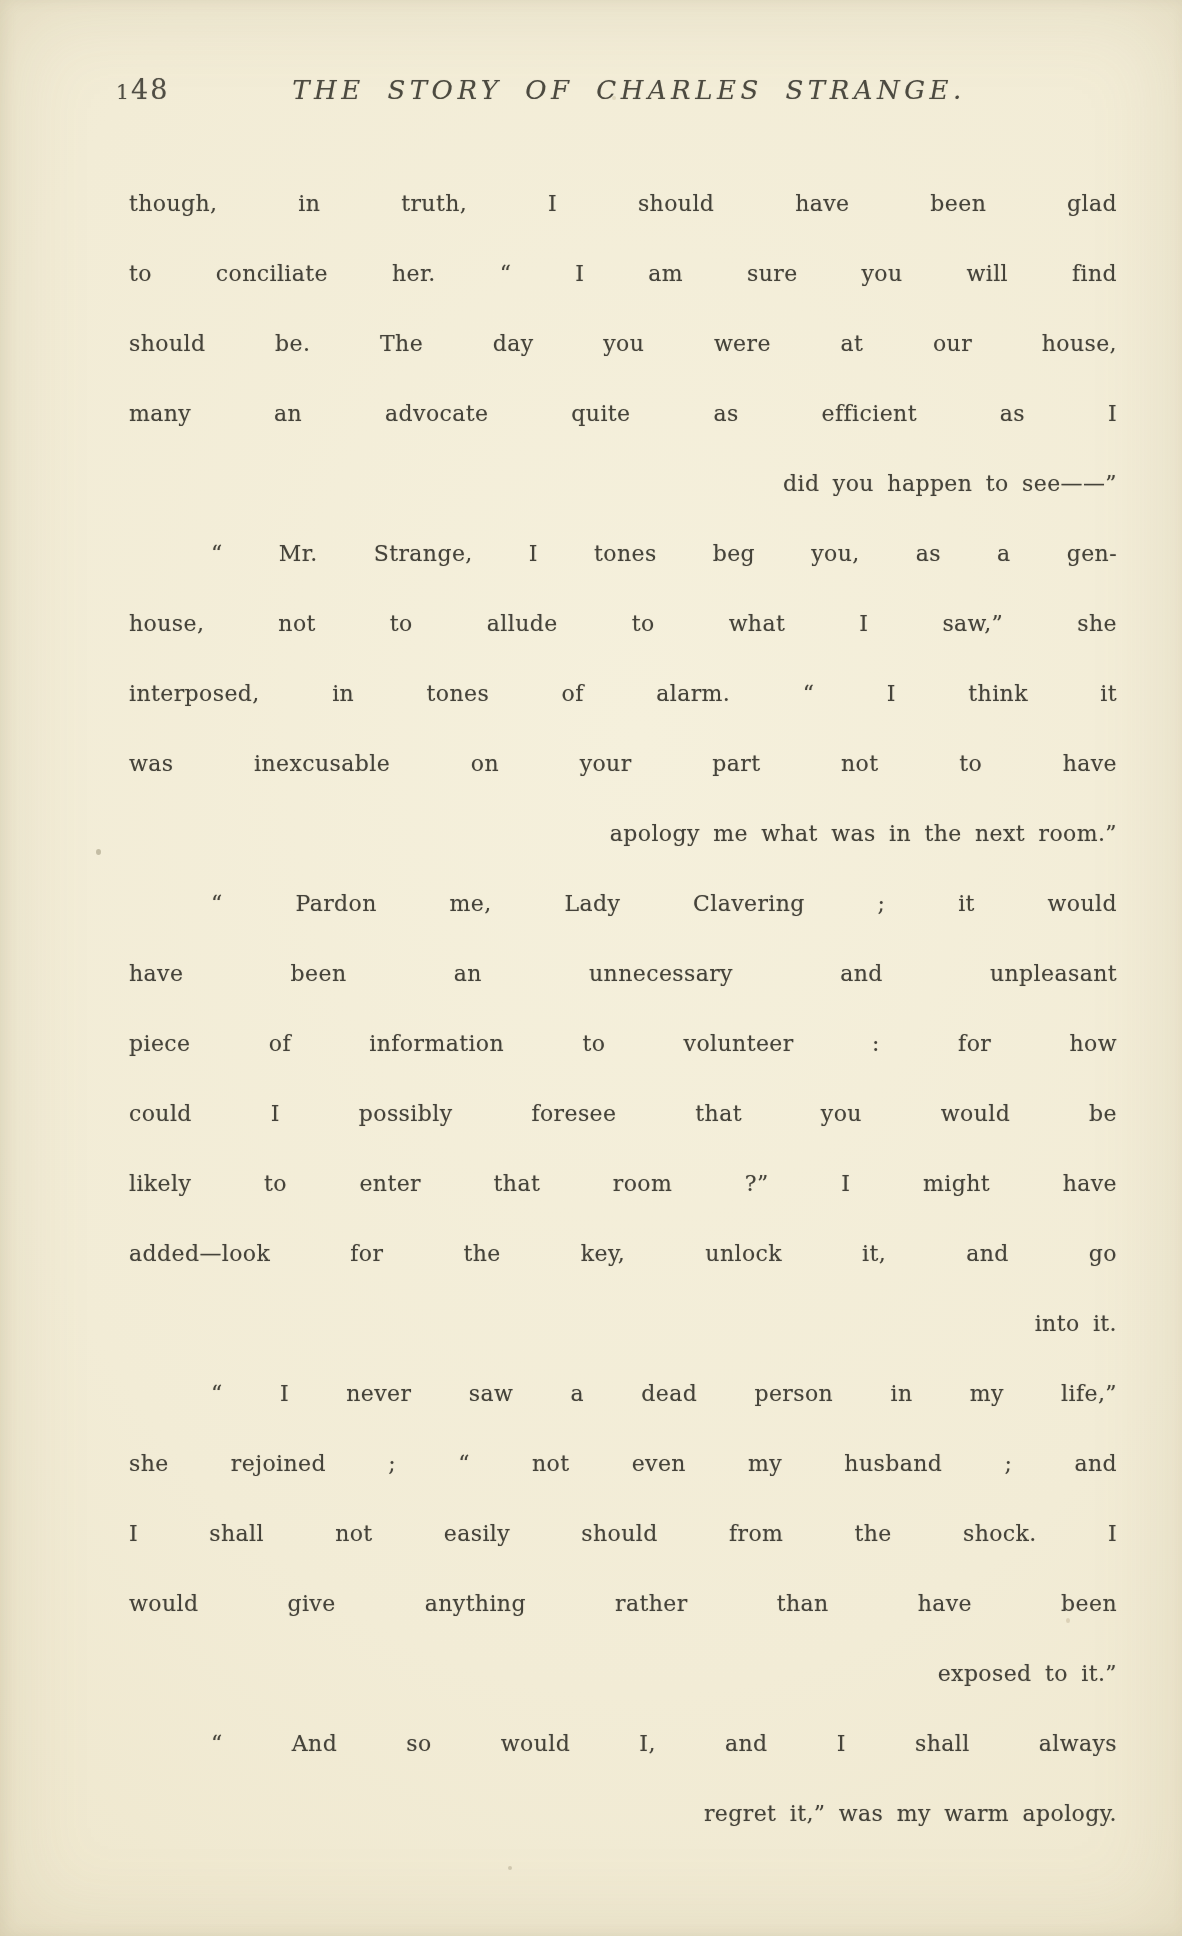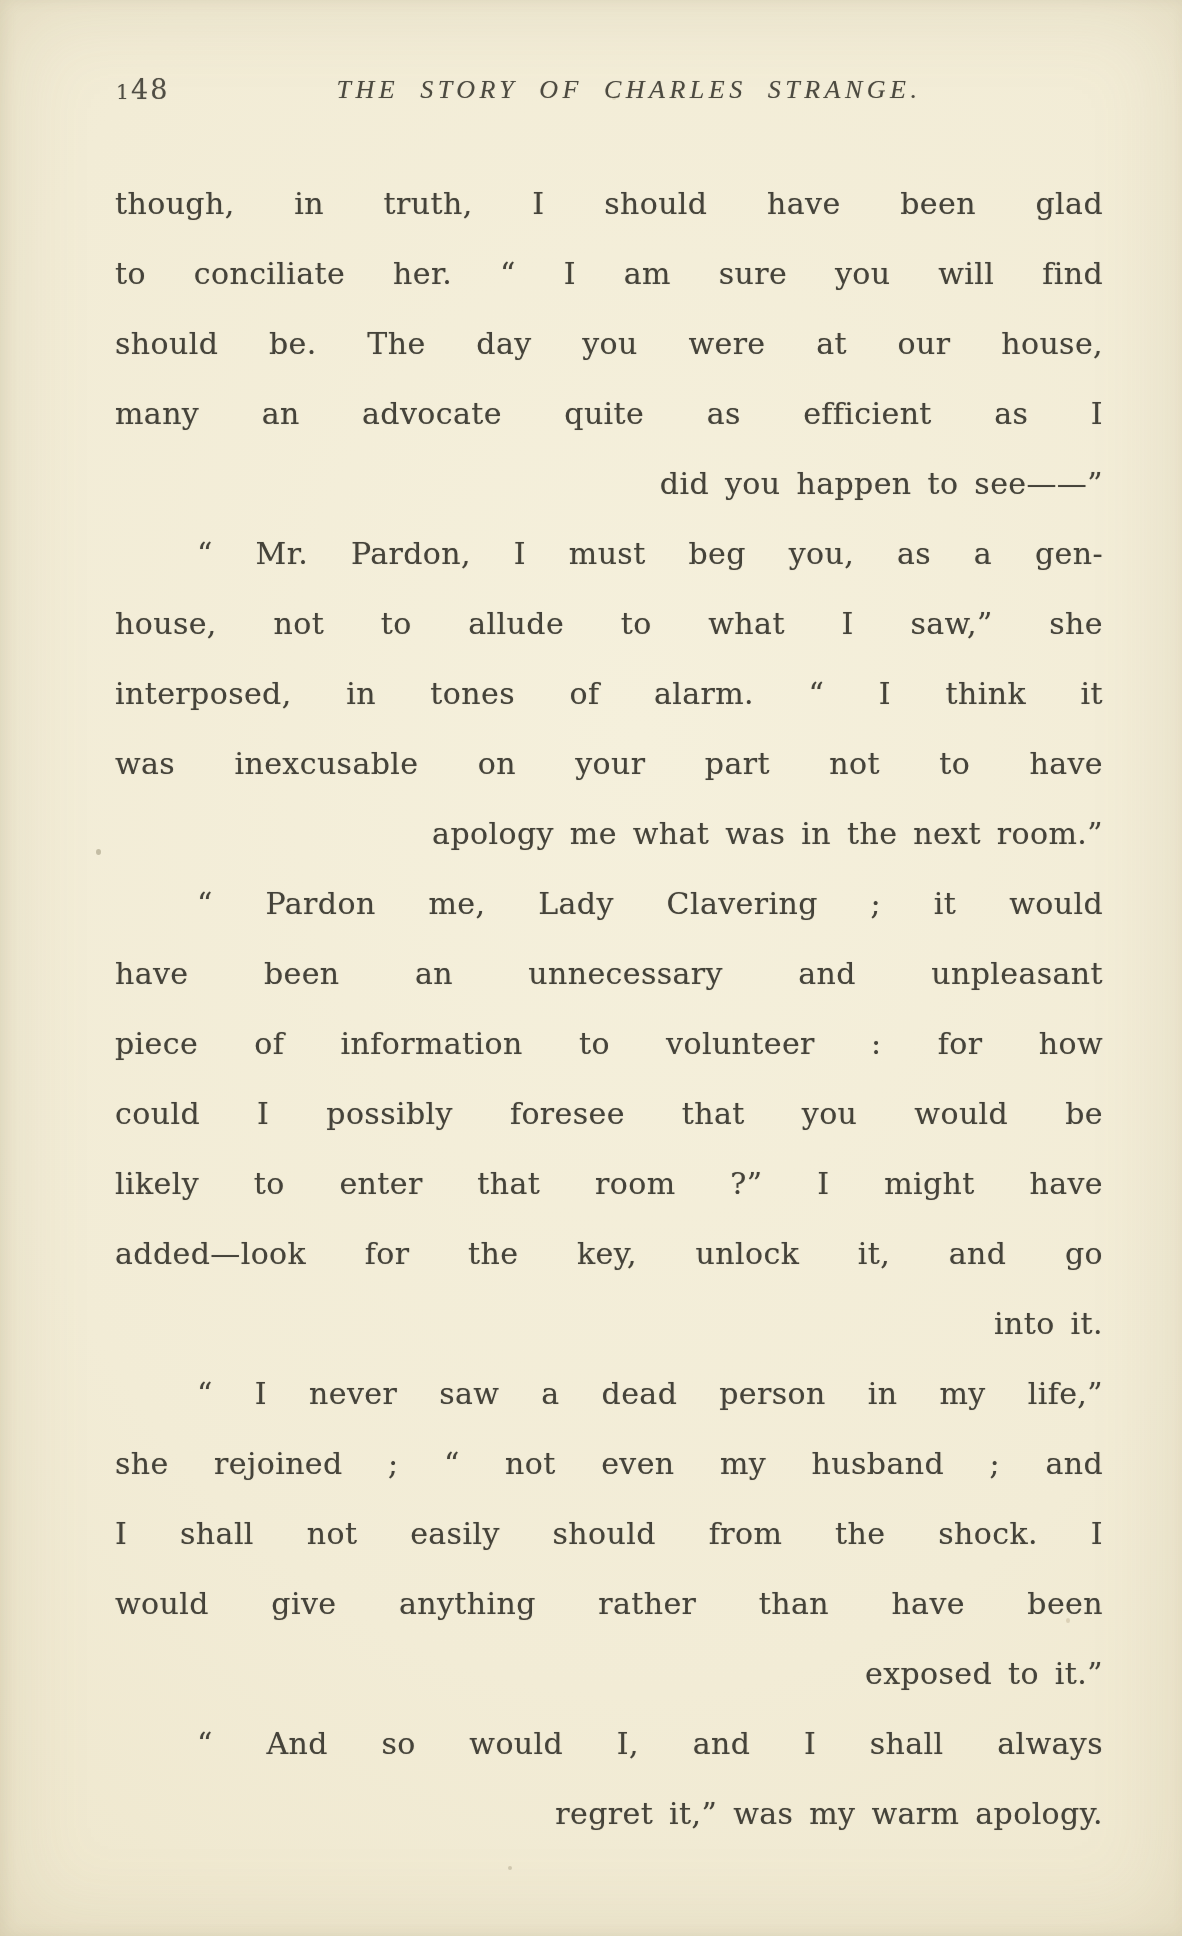--- a/index.html
+++ b/index.html
@@ -54,30 +54,29 @@
     top: 0;
     transform: translateX(-50%);
     margin-left: 38px;
     white-space: nowrap;
     font-style: italic;
     font-size: 26px;
     letter-spacing: 4.5px;
     word-spacing: 10px;
     color: #4c4a40;
     text-shadow: 0 0 1px rgba(80,78,68,0.35);
-    font-family: Liberation Serif, serif;
   }
 
   .text-block {
     position: absolute;
     top: 169px;
-    left: 115px;
+    left: 129px;
     width: 988px;
     color: #45433a;
-    font-size: 30px;
+    font-size: 22px;
     letter-spacing: 0.4px;
     text-shadow: 0 0 1px rgba(69,67,58,0.38);
   }
   .ln {
     height: 70px;
     line-height: 70px;
     white-space: normal;
   }
   
   .ln.j {
@@ -106,21 +105,21 @@
     <span class="page-number">148</span>
     <span class="running-title">THE STORY OF CHARLES STRANGE.</span>
   </header>
 
   <main class="text-block">
     <div class="ln j">though, in truth, I should have been glad</div>
     <div class="ln j">to conciliate her.  “ I am sure you will find</div>
     <div class="ln j">should be.  The day you were at our house,</div>
     <div class="ln j">many an advocate quite as efficient as I</div>
     <div class="ln e">did you happen to see——”</div>
-    <div class="ln j i">“ Mr. Pardon, I must beg you, as a gen-</div>
+    <div class="ln j i">“ Mr. Strange, I tones beg you, as a gen-</div>
     <div class="ln j">house, not to allude to what I saw,” she</div>
     <div class="ln j">interposed, in tones of alarm.  “ I think it</div>
     <div class="ln j">was inexcusable on your part not to have</div>
     <div class="ln e">apology me what was in the next room.”</div>
     <div class="ln j i">“ Pardon me, Lady Clavering ; it would</div>
     <div class="ln j">have been an unnecessary and unpleasant</div>
     <div class="ln j">piece of information to volunteer : for how</div>
     <div class="ln j">could I possibly foresee that you would be</div>
     <div class="ln j">likely to enter that room ?”  I might have</div>
     <div class="ln j">added—look for the key, unlock it, and go</div>

